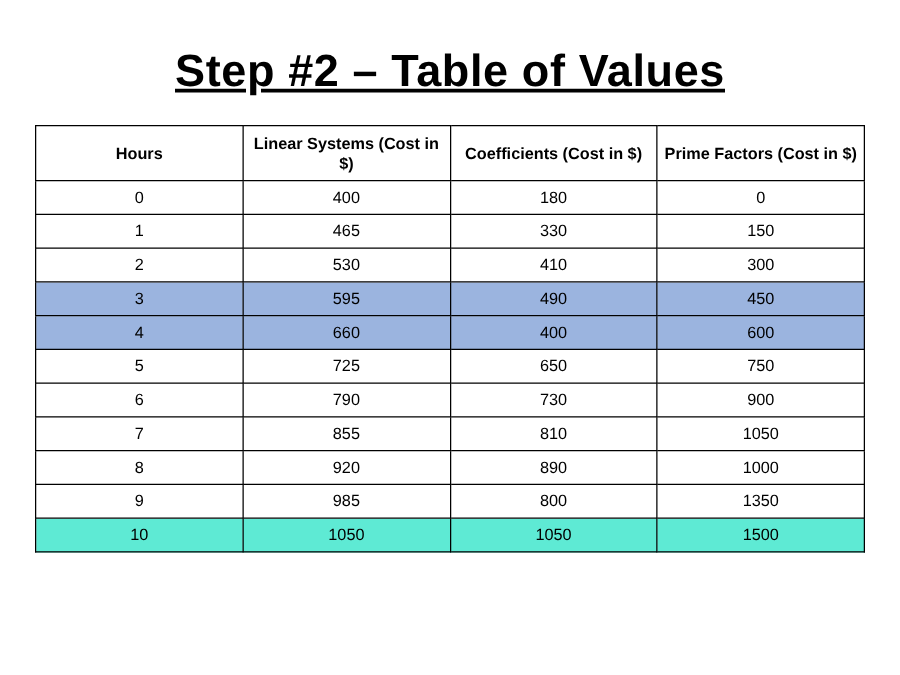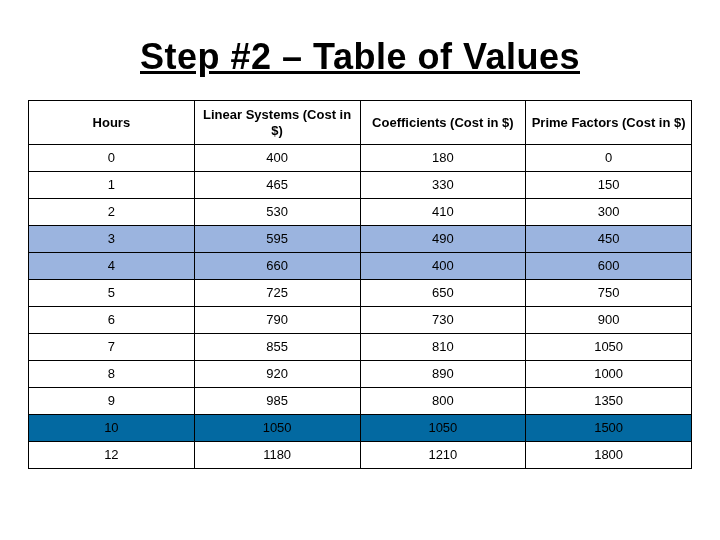--- a/index.html
+++ b/index.html
@@ -41,21 +41,21 @@
   }
   table.values th {
     font-weight: 700;
     height: 44px;
   }
   table.values td {
     height: 27px;
     font-weight: 400;
   }
   tr.hl-blue td { background: #9bb4df; }
-  tr.hl-pink td { background: #0369a1; text-align: center; }
+  tr.hl-pink td { background: #5eead4; text-align: center; }
 </style>
 </head>
 <body>
 
 <div class="slide">
 
   <h1 class="title">Step #2 – Table of Values</h1>
 
   <table class="values">
     <thead>
@@ -126,22 +126,16 @@
         <td>985</td>
         <td>800</td>
         <td>1350</td>
       </tr>
       <tr class="hl-pink">
         <td>10</td>
         <td>1050</td>
         <td>1050</td>
         <td>1500</td>
       </tr>
-      <tr>
-        <td>12</td>
-        <td>1180</td>
-        <td>1210</td>
-        <td>1800</td>
-      </tr>
     </tbody>
   </table>
 
 </div>
 
 </body></html>

